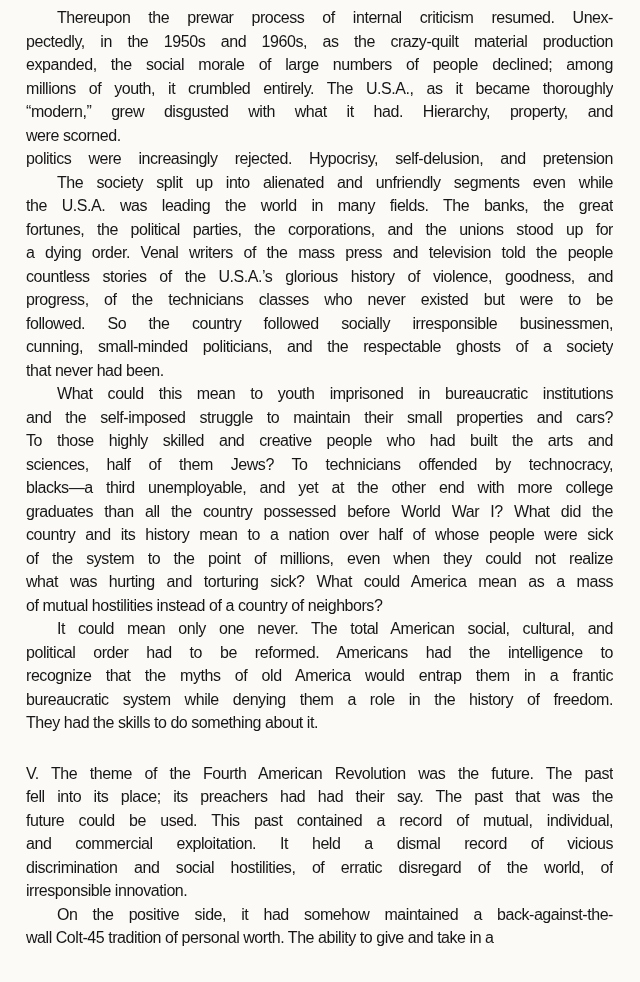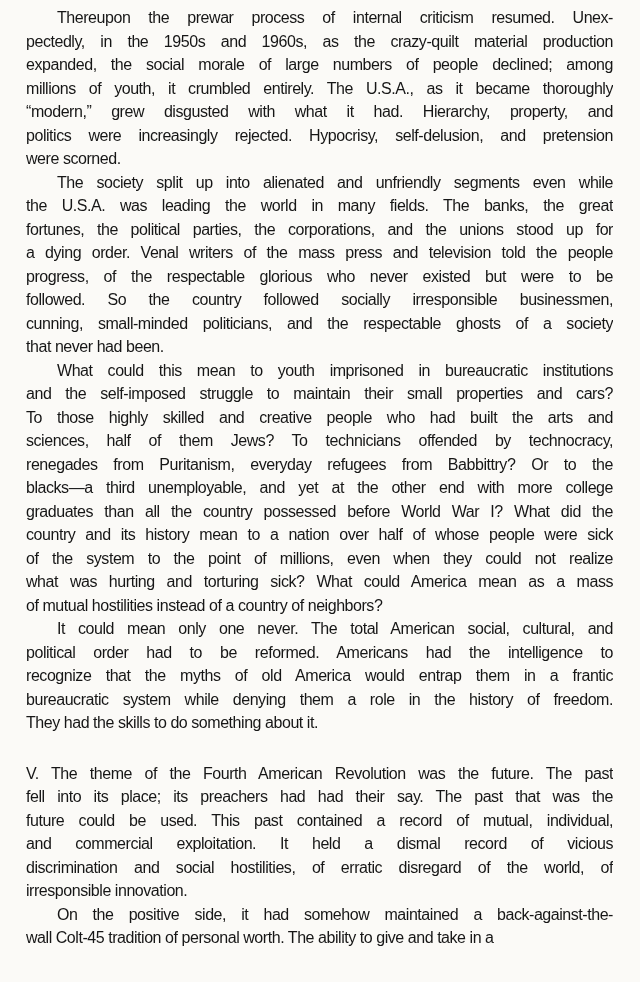--- a/index.html
+++ b/index.html
@@ -40,39 +40,39 @@
 </head>
 <body>
 
 <main class="page">
   <p class="para indent">
       <span class="line">Thereupon the prewar process of internal criticism resumed. Unex-</span>
       <span class="line">pectedly, in the 1950s and 1960s, as the crazy-quilt material production</span>
       <span class="line">expanded, the social morale of large numbers of people declined; among</span>
       <span class="line">millions of youth, it crumbled entirely. The U.S.A., as it became thoroughly</span>
       <span class="line">“modern,” grew disgusted with what it had. Hierarchy, property, and</span>
+      <span class="line last">were scorned.</span>
       <span class="line">politics were increasingly rejected. Hypocrisy, self-delusion, and pretension</span>
-      <span class="line last">were scorned.</span>
     </p>
   <p class="para indent">
       <span class="line">The society split up into alienated and unfriendly segments even while</span>
       <span class="line">the U.S.A. was leading the world in many fields. The banks, the great</span>
       <span class="line">fortunes, the political parties, the corporations, and the unions stood up for</span>
       <span class="line">a dying order. Venal writers of the mass press and television told the people</span>
-      <span class="line">progress, of the respectable glorious who never existed but were to be</span>
+      <span class="line">countless stories of the U.S.A.’s glorious history of violence, goodness, and</span>
+      <span class="line">progress, of the technicians classes who never existed but were to be</span>
       <span class="line">followed. So the country followed socially irresponsible businessmen,</span>
       <span class="line">cunning, small-minded politicians, and the respectable ghosts of a society</span>
       <span class="line last">that never had been.</span>
     </p>
   <p class="para indent">
       <span class="line">What could this mean to youth imprisoned in bureaucratic institutions</span>
       <span class="line">and the self-imposed struggle to maintain their small properties and cars?</span>
       <span class="line">To those highly skilled and creative people who had built the arts and</span>
       <span class="line">sciences, half of them Jews? To technicians offended by technocracy,</span>
-      <span class="line">renegades from Puritanism, everyday refugees from Babbittry? Or to the</span>
       <span class="line">blacks—a third unemployable, and yet at the other end with more college</span>
       <span class="line">graduates than all the country possessed before World War I? What did the</span>
       <span class="line">country and its history mean to a nation over half of whose people were sick</span>
       <span class="line">of the system to the point of millions, even when they could not realize</span>
       <span class="line">what was hurting and torturing sick? What could America mean as a mass</span>
       <span class="line last">of mutual hostilities instead of a country of neighbors?</span>
     </p>
   <p class="para indent">
       <span class="line">It could mean only one never. The total American social, cultural, and</span>
       <span class="line">political order had to be reformed. Americans had the intelligence to</span>

